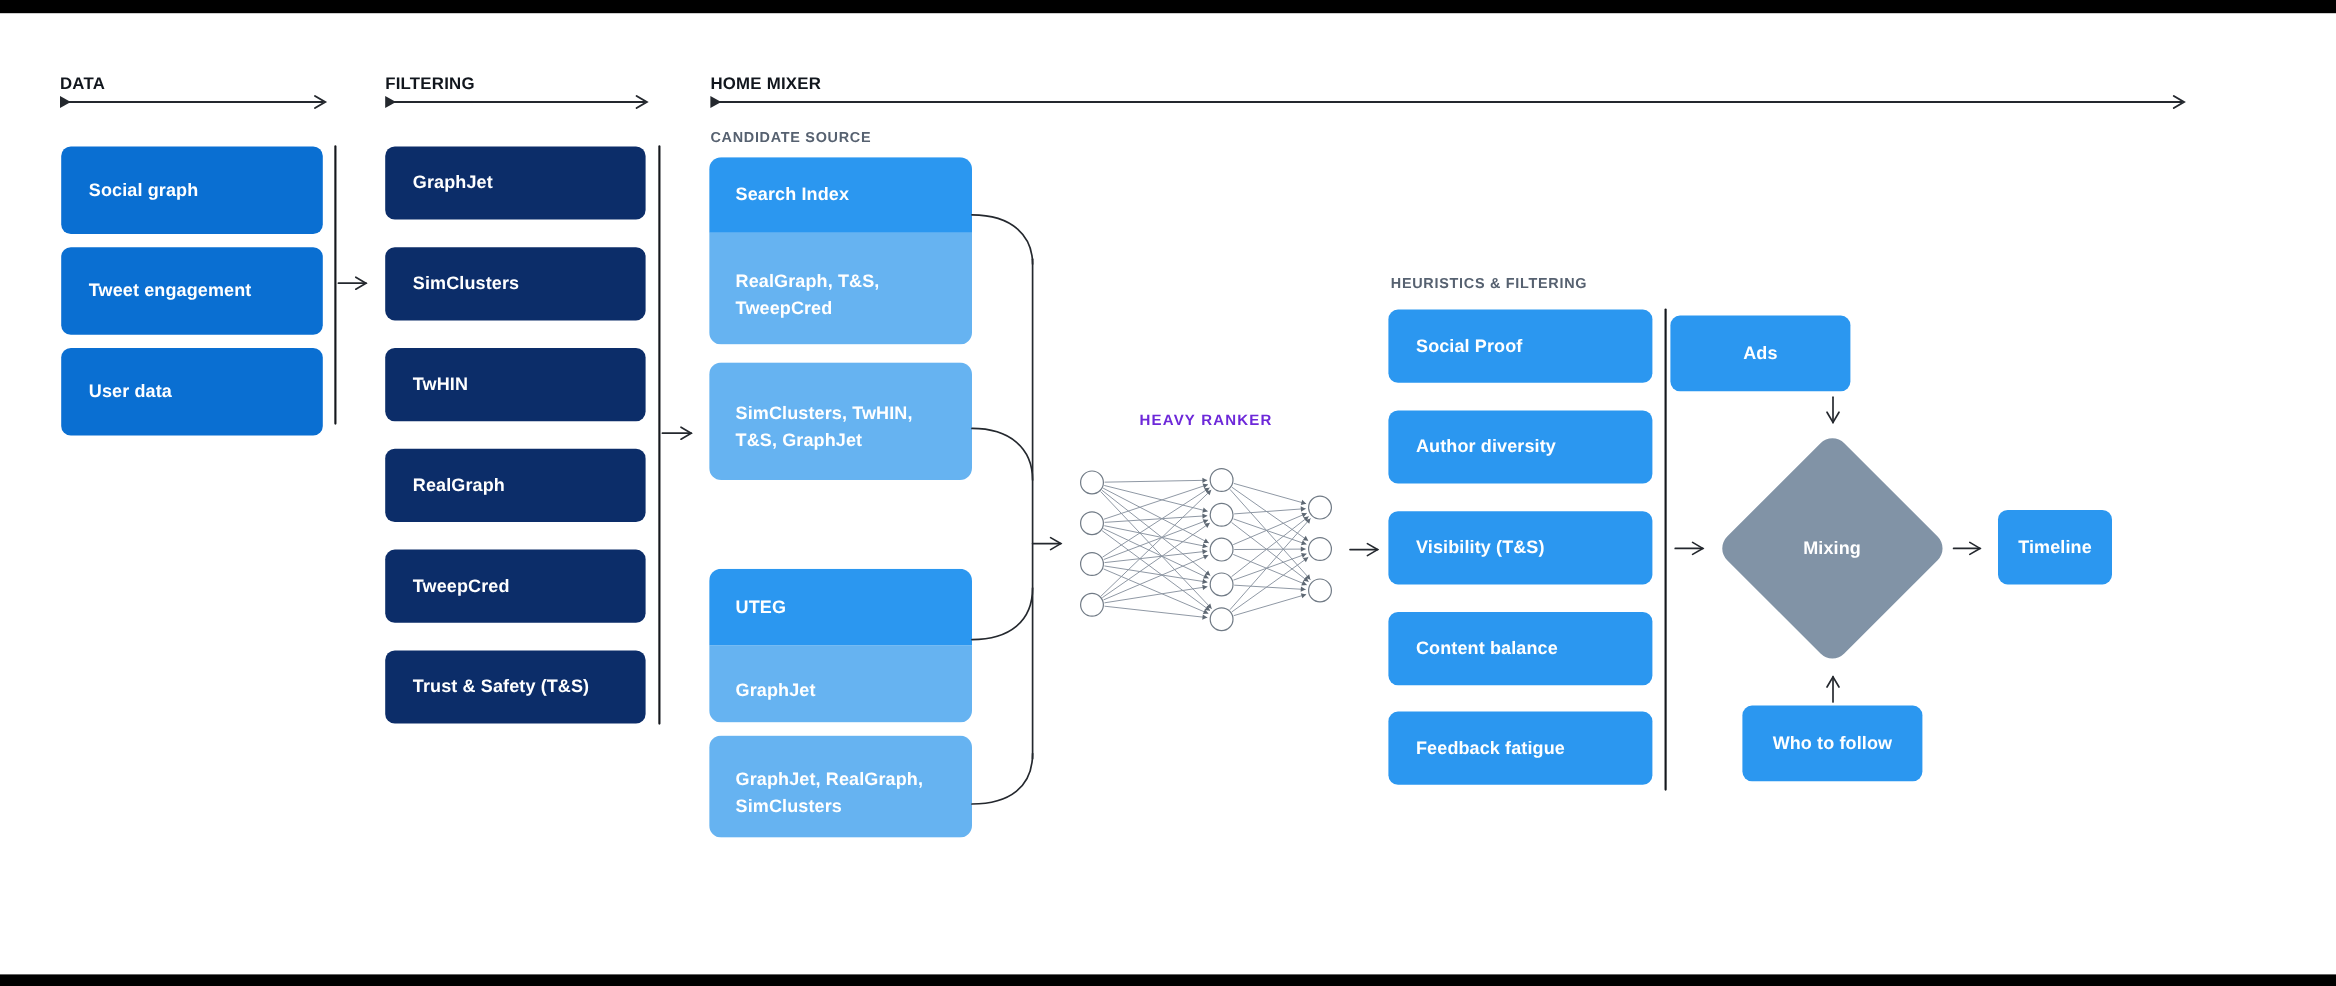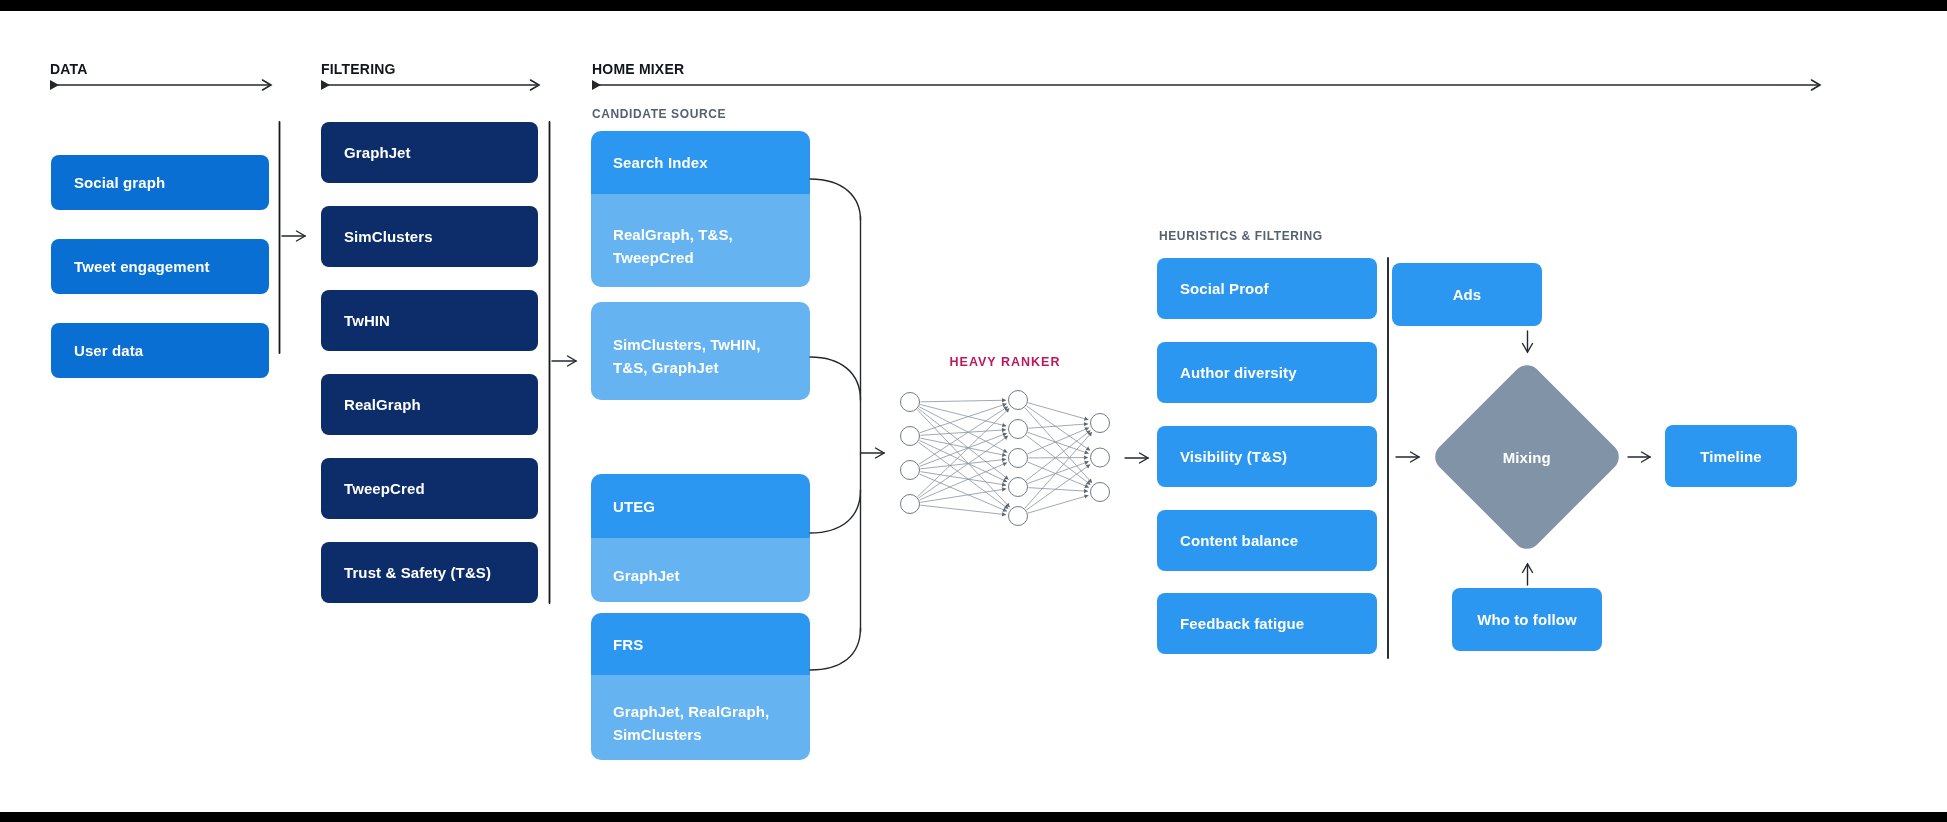--- a/index.html
+++ b/index.html
@@ -5,35 +5,35 @@
   html,body{margin:0;padding:0;background:#fff;}
   .stage{position:relative;width:1947px;height:822px;background:#ffffff;overflow:hidden;
          font-family:"Liberation Sans",sans-serif;-webkit-font-smoothing:antialiased;}
   .bar{position:absolute;left:0;width:1947px;background:#000;}
   .bar.top{top:0;height:11px;}
   .bar.bottom{top:812px;height:10px;}
   .col-head{position:absolute;top:61px;font-size:14px;font-weight:700;color:#11161d;letter-spacing:.2px;}
   .sec-label{position:absolute;font-size:12px;font-weight:600;color:#566170;letter-spacing:.6px;}
   .node-box{position:absolute;border-radius:8px;color:#fff;font-size:15px;font-weight:600;
             display:flex;align-items:center;padding:0 16px 0 23px;box-sizing:border-box;letter-spacing:.1px;}
-  .data-box{background:var(--data-box,#0a6fd2);width:218px;height:55px;left:51px;margin-top:33px;}
+  .data-box{background:var(--data-box,#0a6fd2);width:218px;height:73px;left:51px;}
   .feat-box{background:var(--features-box,#0c2d69);width:217px;height:61px;left:321px;}
   .heur-box{background:var(--heuristics-box,#2b97f0);width:220px;height:61px;left:1157px;}
   .cand-card{position:absolute;left:591px;width:219px;border-radius:10px;overflow:hidden;}
   .cand-head{background:var(--candidate-header,#2b97f0);color:#fff;font-size:15px;font-weight:600;
              display:flex;align-items:center;padding:0 16px 0 22px;letter-spacing:.1px;}
   .cand-sub{background:var(--candidate-sub,#66b3f1);color:#fff;font-size:15px;font-weight:600;
             display:flex;align-items:center;padding:10px 16px 0 22px;line-height:23px;white-space:pre-line;letter-spacing:.1px;}
   .cta{position:absolute;background:var(--cta-box,#2b97f0);border-radius:8px;color:#fff;
        font-size:15px;font-weight:600;display:flex;align-items:center;justify-content:center;letter-spacing:.1px;}
   .diamond{position:absolute;left:1458px;top:388px;width:138px;height:138px;background:var(--diamond,#8193a6);
            border-radius:14px;transform:rotate(45deg);display:flex;align-items:center;justify-content:center;}
   .diamond span{transform:rotate(-45deg);color:#fff;font-size:15px;font-weight:600;letter-spacing:.1px;}
-  .hr-label{position:absolute;top:355px;left:905px;width:200px;text-align:center;font-size:12.5px;
-            font-weight:600;color:#be185d;letter-spacing:1px;}
+  .hr-label{position:absolute;top:343px;left:905px;width:200px;text-align:center;font-size:12.5px;
+            font-weight:600;color:#6d28d9;letter-spacing:1px;}
   svg#wires{position:absolute;left:0;top:0;pointer-events:none;}
 </style>
 </head>
 <body>
 
 <div class="stage" style="--data-box: #0a6fd2; --features-box: #0c2d69; --candidate-header: #2b97f0; --candidate-sub: #66b3f1; --heuristics-box: #2b97f0; --cta-box: #2b97f0; --diamond: #8193a6; --section-label: #566170; --ranker-label: #3d4c63; --line: #24282e;">
   <div class="bar top"></div>
   <div class="bar bottom"></div>
 
   <div class="col-head" style="left:50px">DATA</div>
@@ -83,21 +83,20 @@
       </div>
       <div class="cand-card" style="top: 302px;">
         <div class="cand-sub" style="height: 88px;">SimClusters, TwHIN,
 T&amp;S, GraphJet</div>
       </div>
       <div class="cand-card" style="top: 474px;">
         <div class="cand-head" style="height: 64px;">UTEG</div>
         <div class="cand-sub" style="height: 54px;">GraphJet</div>
       </div>
       <div class="cand-card" style="top: 613px;">
-        <div class="cand-head" style="height: 62px;">FRS</div>
         <div class="cand-sub" style="height: 75px;">GraphJet, RealGraph,
 SimClusters</div>
       </div>
     </div>
   <div id="heur-col">
       <div class="node-box heur-box" style="top: 258px;">
         <span>Social Proof</span>
       </div>
       <div class="node-box heur-box" style="top: 342px;">
         <span>Author diversity</span>
@@ -115,21 +114,21 @@
 
   <div class="cta" style="left:1392px;top:263px;width:150px;height:63px">
     <span>Ads</span>
   </div>
   <div class="diamond">
     <span>Mixing</span>
   </div>
   <div class="cta" style="left:1452px;top:588px;width:150px;height:63px">
     <span>Who to follow</span>
   </div>
-  <div class="cta" style="left:1665px;top:425px;width:132px;height:62px">
+  <div class="cta" style="left:1665px;top:425px;width:95px;height:62px">
     <span>Timeline</span>
   </div>
 
   <svg id="wires" width="1947" height="822" viewBox="0 0 1947 822">
       <polygon points="50,80 59,85 50,90" fill="#24282e"></polygon>
       <path d="M54,85 L269,85" fill="none" stroke="#24282e" stroke-width="1.6" stroke-linecap="round"></path>
       <path d="M262.5,90 L271,85 L262.5,80" fill="none" stroke="#24282e" stroke-width="1.6" stroke-linecap="round"></path>
       <polygon points="321,80 330,85 321,90" fill="#24282e"></polygon>
       <path d="M325,85 L537,85" fill="none" stroke="#24282e" stroke-width="1.6" stroke-linecap="round"></path>
       <path d="M530.5,90 L539,85 L530.5,80" fill="none" stroke="#24282e" stroke-width="1.6" stroke-linecap="round"></path>

